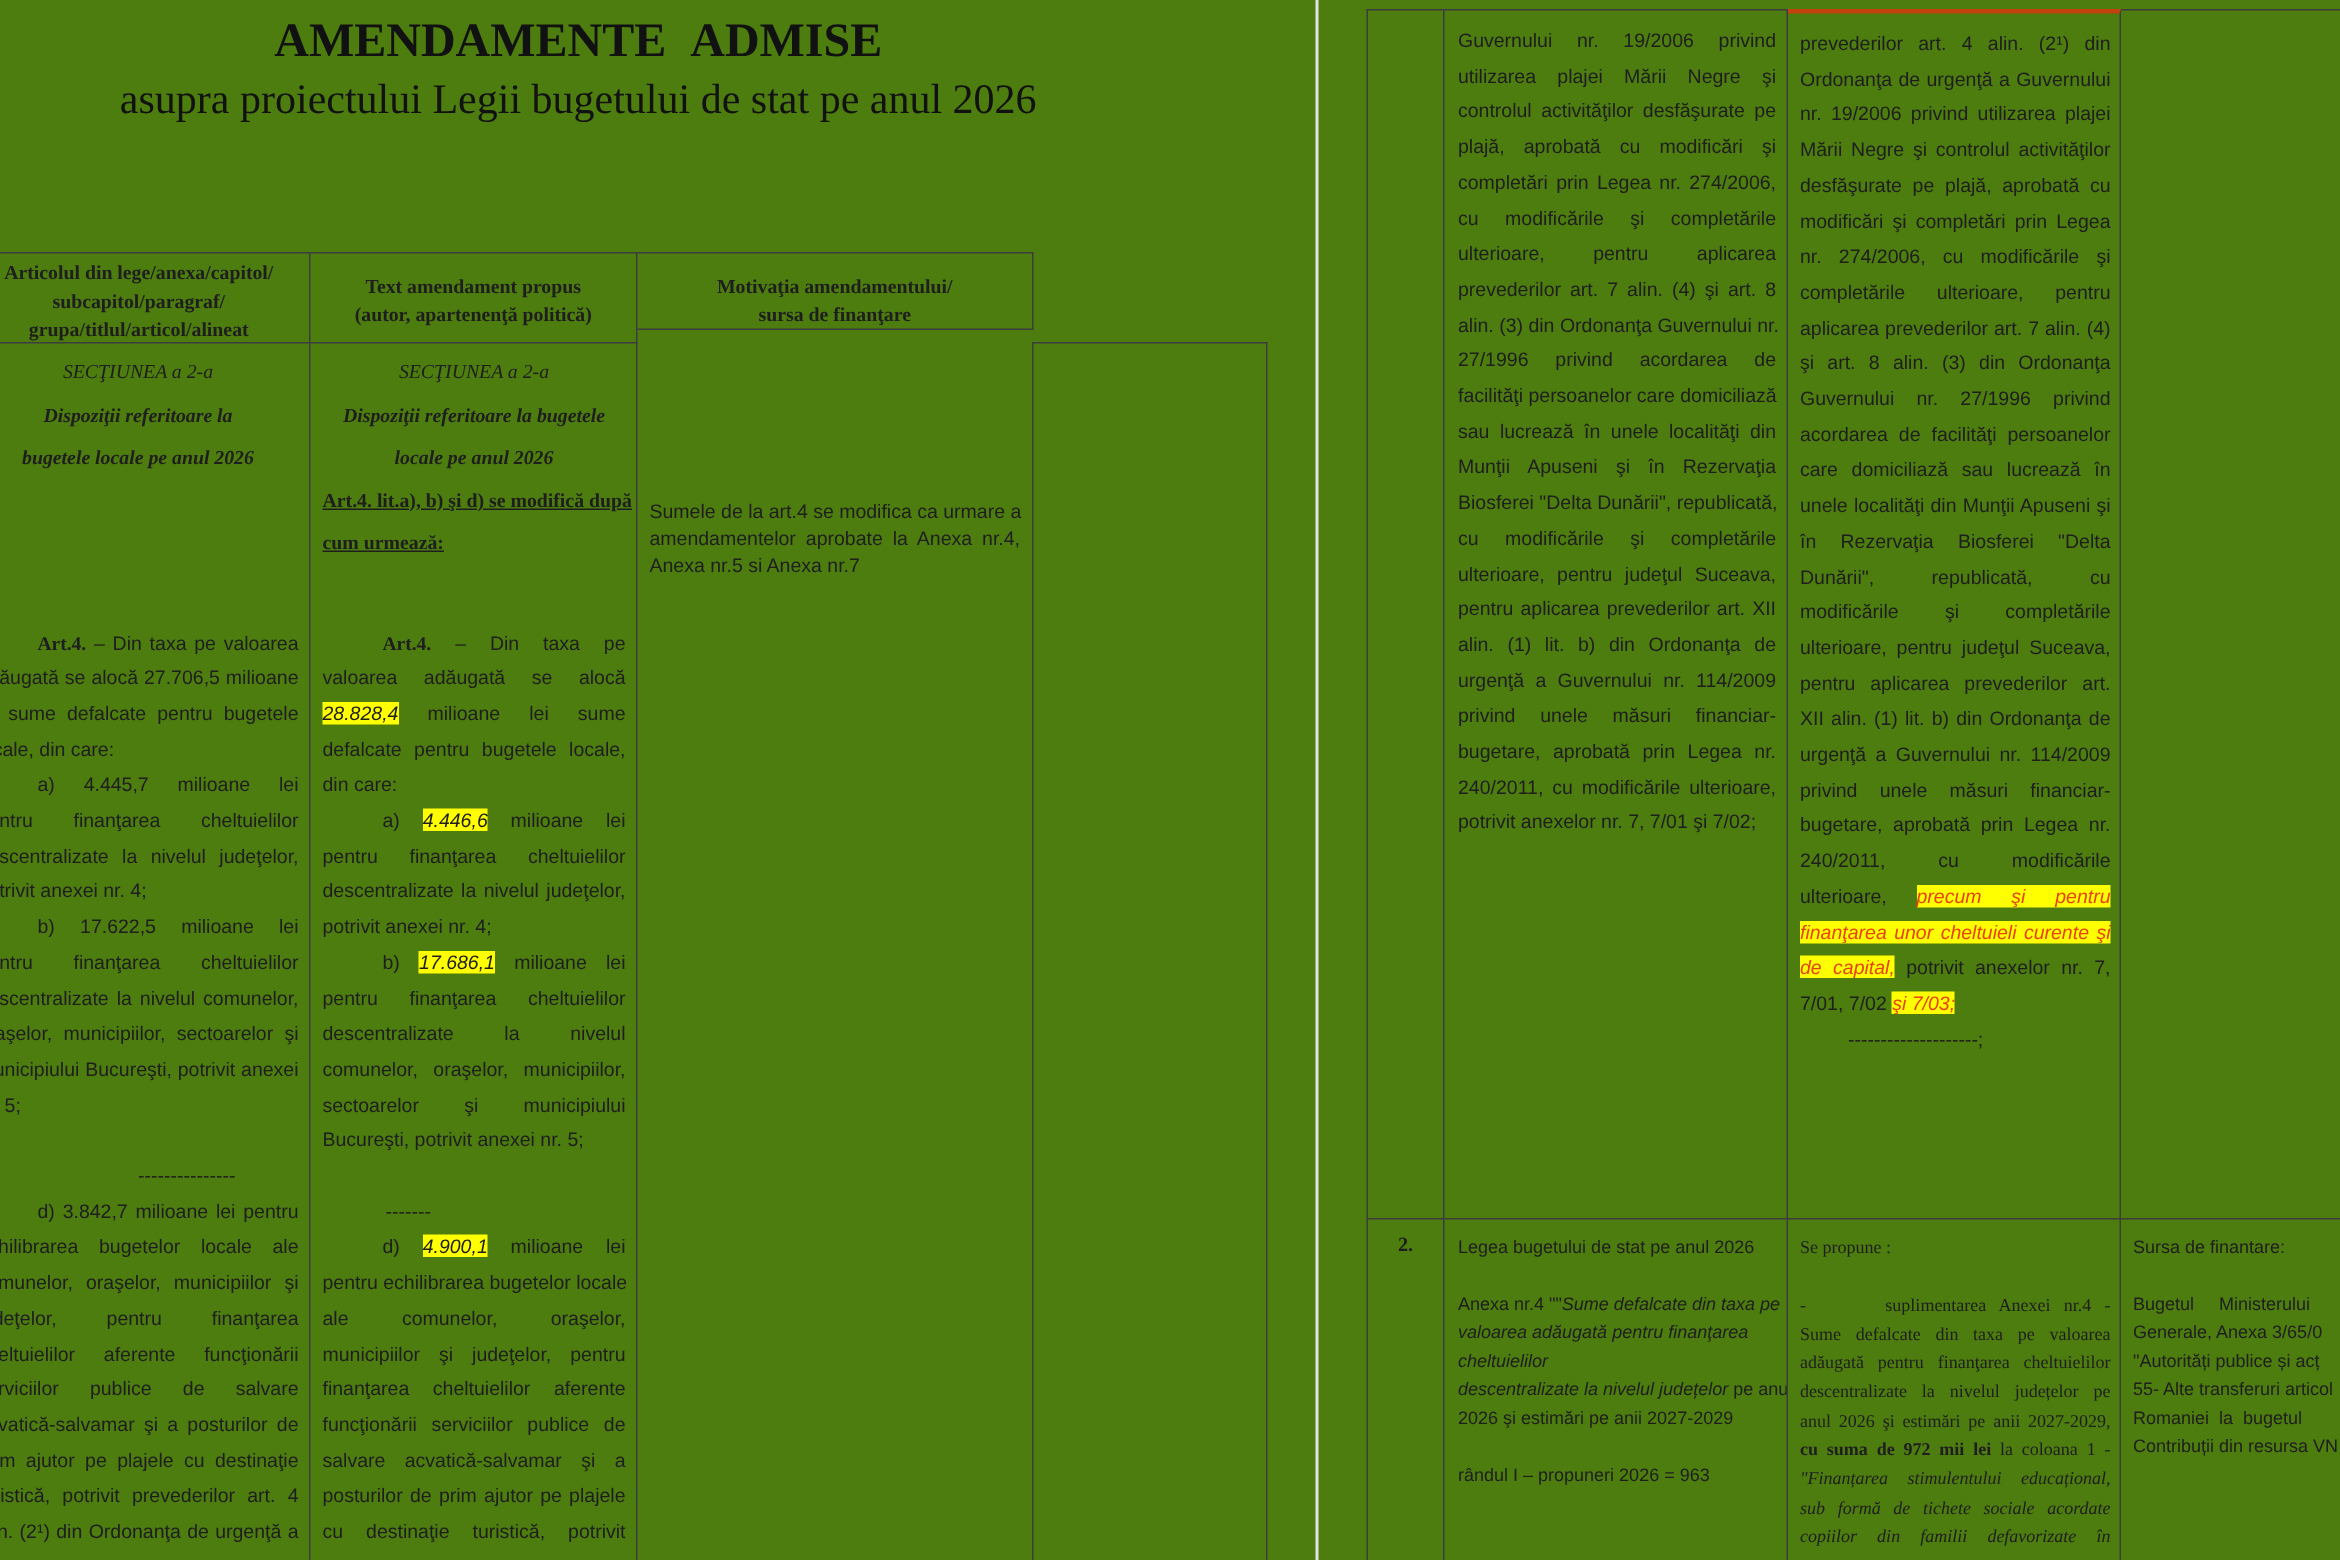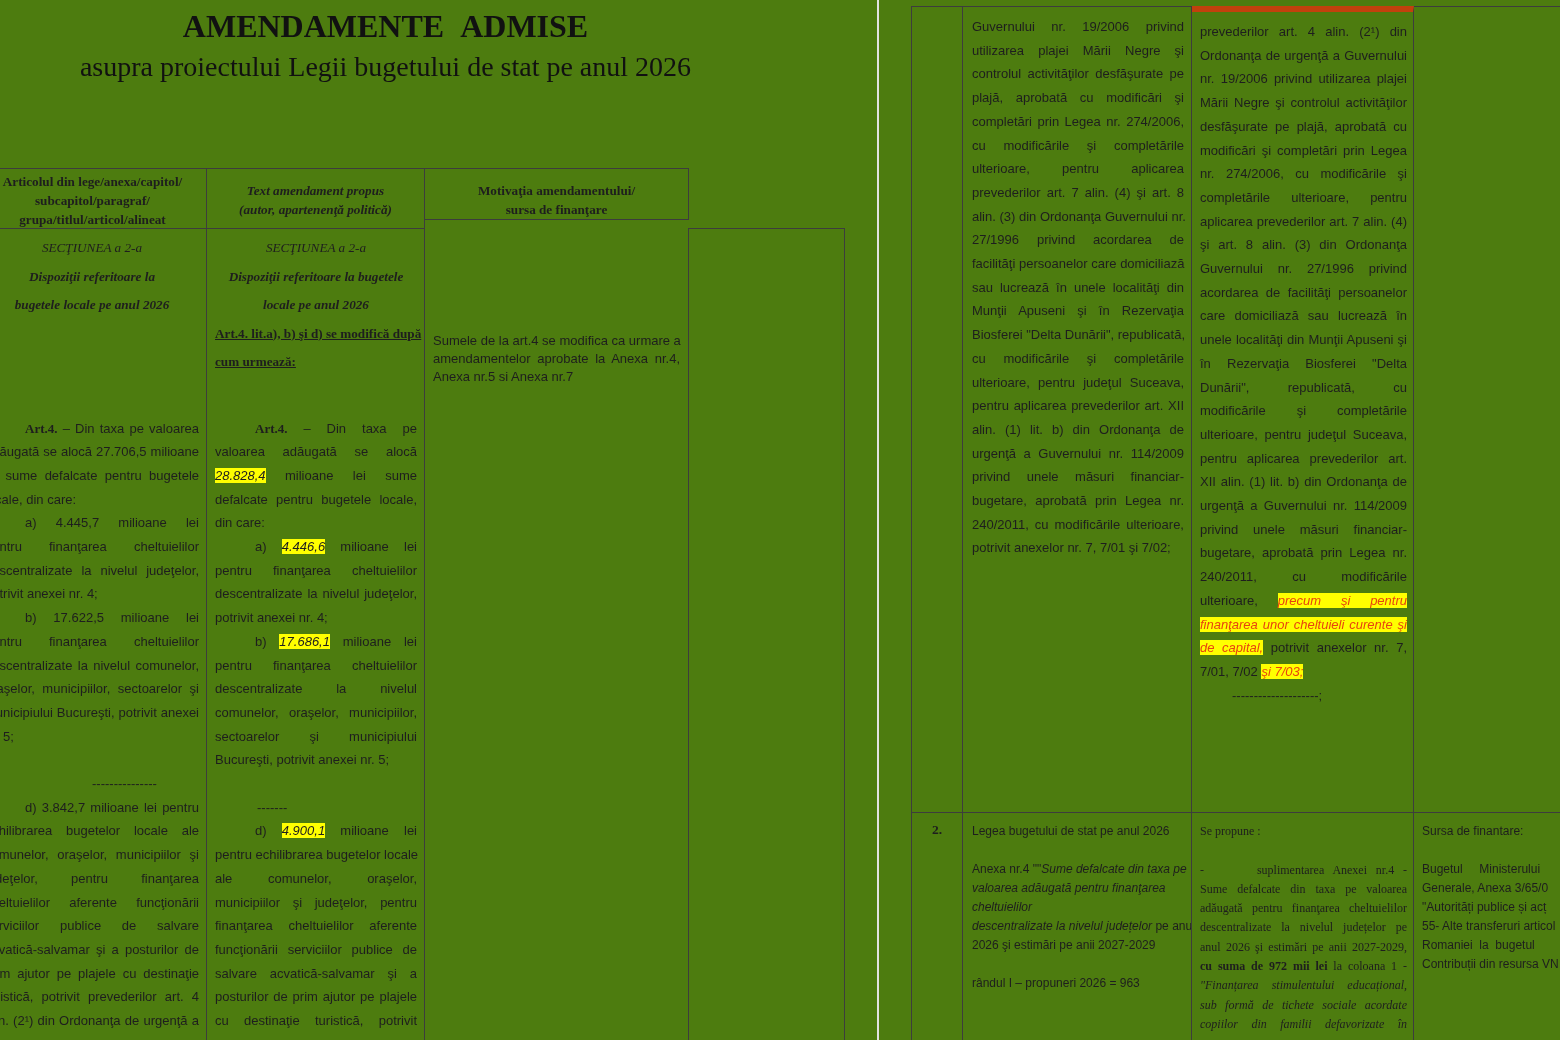--- a/index.html
+++ b/index.html
@@ -37,21 +37,21 @@
   <div class="abs" style="left:-75px;top:6px;width:921px;">
     <div class="ttl1">AMENDAMENTE &nbsp;ADMISE</div>
     <div class="ttl2">asupra proiectului Legii bugetului de stat pe anul 2026</div>
   </div>
 
   <div class="cell hdr" style="left:-22px;top:168px;width:229px;height:61px;border:1px solid #3d3d3d;padding-top:3px;">
       <div class="ln">Articolul din lege/anexa/capitol/</div>
       <div class="ln">subcapitol/paragraf/</div>
       <div class="ln">grupa/titlul/articol/alineat</div>
     </div>
-  <div class="cell hdr" style="left:207px;top:168px;width:218px;height:61px;border:1px solid #3d3d3d;border-left:none;padding-top:12px;font-style:italic;">
+  <div class="cell hdr" style="left:207px;top:168px;width:218px;height:61px;border:1px solid #3d3d3d;border-left:none;padding-top:12px;">
       <div class="ln">Text amendament propus</div>
       <div class="ln">(autor, apartenenţă politică)</div>
     </div>
   <div class="cell hdr" style="left:425px;top:168px;width:264px;height:52px;border:1px solid #3d3d3d;border-left:none;padding-top:12px;">
       <div class="ln">Motivaţia amendamentului/</div>
       <div class="ln">sursa de finanţare</div>
     </div>
 
   <div class="cell" style="left:-22px;top:228px;width:229px;height:830px;border-right:1px solid #3d3d3d;padding:6px 7px 0 7px;">
     <div class="serifTop">
@@ -162,21 +162,21 @@
         <div class="ln jl"><span>ulterioare, pentru judeţul Suceava,</span></div>
         <div class="ln jl"><span>pentru aplicarea prevederilor art. XII</span></div>
         <div class="ln jl"><span>alin. (1) lit. b) din Ordonanţa de</span></div>
         <div class="ln jl"><span>urgenţă a Guvernului nr. 114/2009</span></div>
         <div class="ln jl"><span>privind unele măsuri financiar-</span></div>
         <div class="ln jl"><span>bugetare, aprobată prin Legea nr.</span></div>
         <div class="ln jl"><span>240/2011, cu modificările ulterioare,</span></div>
         <div class="ln "><span>potrivit anexelor nr. 7, 7/01 şi 7/02;</span></div>
       </div>
   </div>
-  <div class="cell" style="left:1192px;top:6px;width:222px;height:806px;border-top:6px solid #c2410c;border-right:1px solid #3d3d3d;padding:8px 6px 0 8px;">
+  <div class="cell" style="left:1192px;top:6px;width:222px;height:806px;border-top:3px solid #c2410c;border-right:1px solid #3d3d3d;padding:8px 6px 0 8px;">
     <div class="arial">
         <div class="ln jl"><span>prevederilor art. 4 alin. (2¹) din</span></div>
         <div class="ln jl"><span>Ordonanţa de urgenţă a Guvernului</span></div>
         <div class="ln jl"><span>nr. 19/2006 privind utilizarea plajei</span></div>
         <div class="ln jl"><span>Mării Negre şi controlul activităţilor</span></div>
         <div class="ln jl"><span>desfăşurate pe plajă, aprobată cu</span></div>
         <div class="ln jl"><span>modificări şi completări prin Legea</span></div>
         <div class="ln jl"><span>nr. 274/2006, cu modificările şi</span></div>
         <div class="ln jl"><span>completările ulterioare, pentru</span></div>
         <div class="ln jl"><span>aplicarea prevederilor art. 7 alin. (4)</span></div>

